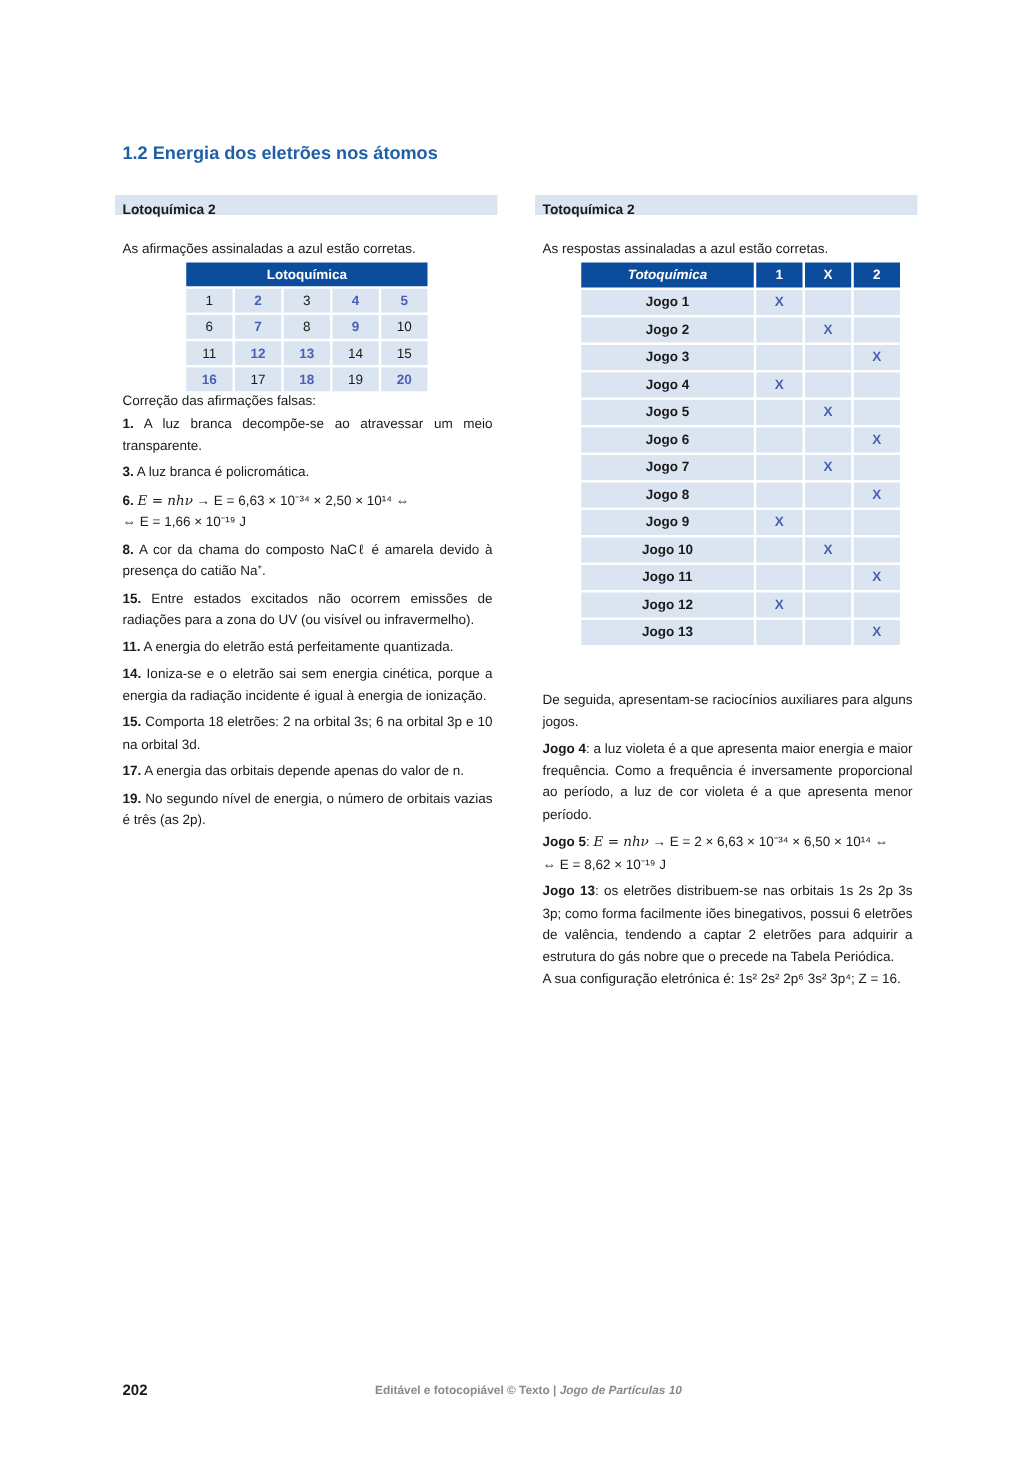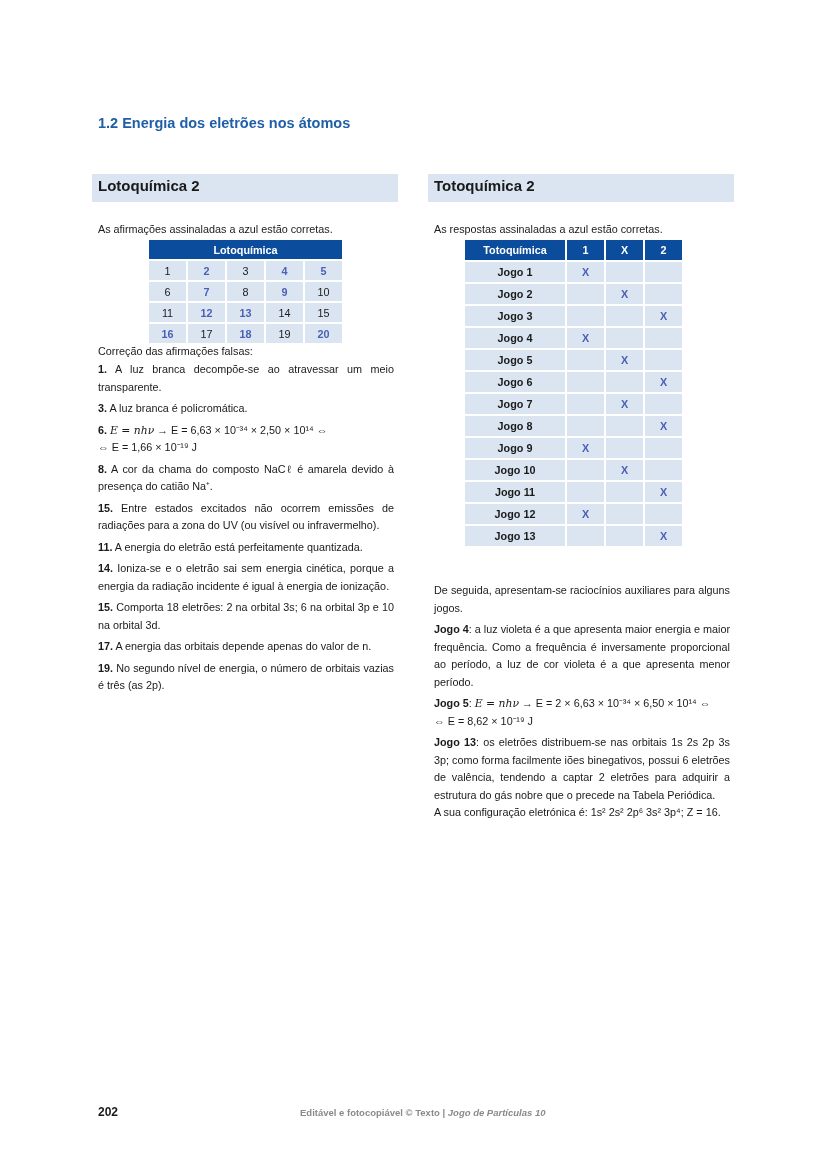--- a/index.html
+++ b/index.html
@@ -2,30 +2,30 @@
 <html><head>
 <meta charset="utf-8">
 <style>
   * { margin: 0; padding: 0; box-sizing: border-box; }
   html, body { width: 828px; height: 1171px; background: #ffffff; }
   body { position: relative; font-family: "Liberation Sans", sans-serif; color: #1a1a1a; font-size: 11px; }
   .page-title { position: absolute; left: 98px; top: 115px; font-size: 14.5px; font-weight: bold; color: #1f5fa8; }
   .col { position: absolute; top: 156px; width: 306px; }
   .col.left { left: 92px; }
   .col.right { left: 428px; }
-  .sec-head { background: #dbe5f1; height: 28px; line-height: 24px; padding-left: 6px; font-weight: bold; font-size: 15px; color: #1a1a1a; margin-top: 18px; }
+  .sec-head { background: #dbe5f1; height: 16px; line-height: 24px; padding-left: 6px; font-weight: bold; font-size: 11px; color: #1a1a1a; }
   .intro { margin-top: 20px; padding-left: 6px; font-size: 10.8px; line-height: 15px; }
   table { border-collapse: separate; border-spacing: 2px; }
   .loto { margin: 1px 0 0 55px; }
   .loto th { background: #0b4c9c; color: #fff; font-weight: bold; font-size: 10.8px; height: 19px; }
   .loto td { background: #dbe5f1; width: 37px; height: 19px; text-align: center; font-size: 10.8px; color: #1a1a1a; }
   .loto td.ok { color: #4a5fb5; font-weight: bold; }
   .toto { margin: 1px 0 0 35px; }
   .toto th { background: #0b4c9c; color: #fff; font-weight: bold; font-size: 10.8px; height: 20px; text-align: center; }
-  .toto th.game { width: 100px; }
+  .toto th.game { width: 138px; font-style: italic; }
   .toto th.opt { width: 37px; }
   .toto td { background: #dbe5f1; height: 20px; text-align: center; font-size: 10.8px; }
   .toto td.game { font-weight: bold; }
   .toto td.mark { color: #4a5fb5; font-weight: bold; }
   .para { padding-left: 6px; padding-right: 4px; font-size: 10.8px; line-height: 17.5px; text-align: justify; margin-bottom: 4px; }
   .para b { font-weight: bold; }
   .sub-head { margin-bottom: 4px; padding-left: 6px; font-size: 10.8px; }
   .math { font-family: "DejaVu Serif", serif; font-style: italic; }
   .footer-num { position: absolute; left: 98px; top: 1105px; font-weight: bold; font-size: 12px; }
   .footer-text { position: absolute; left: 287px; top: 1107px; font-size: 9.5px; color: #8a8a8a; font-weight: bold; padding-left: 13px; }

